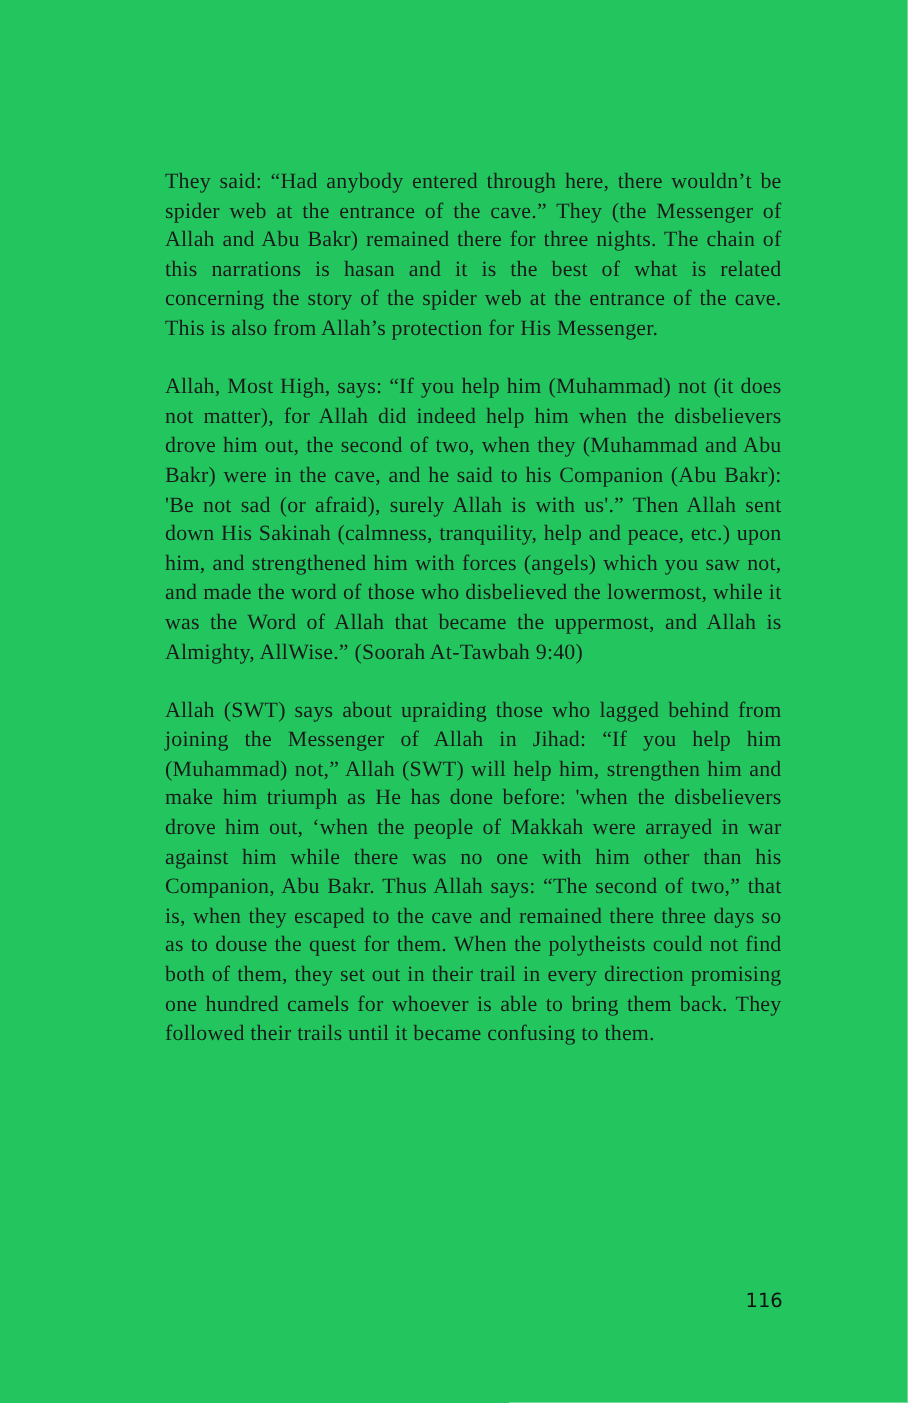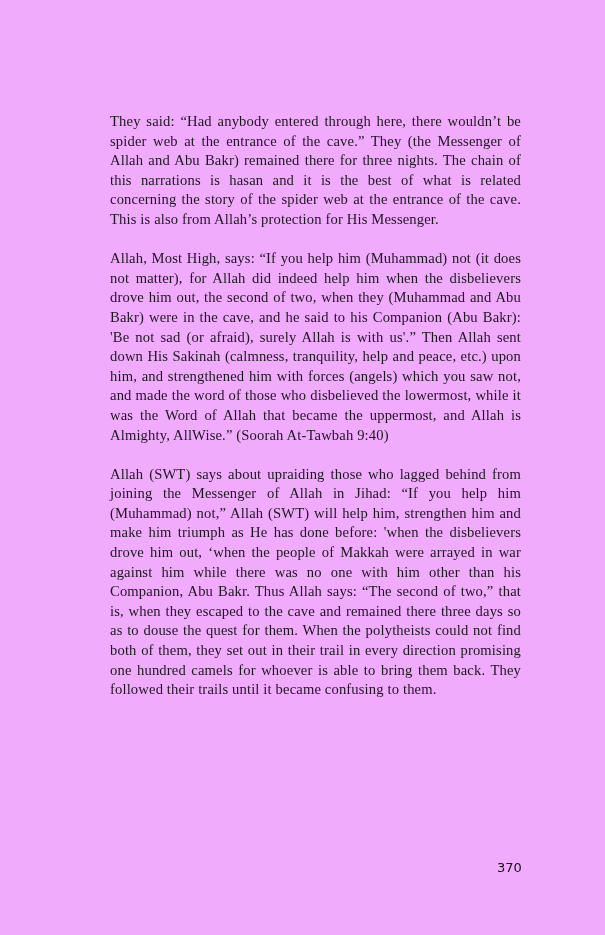--- a/index.html
+++ b/index.html
@@ -11,21 +11,21 @@
       width: 605px;
       height: 935px;
       position: relative;
       overflow: hidden;
     }
     .page {
       position: absolute;
       left: 0; top: 0;
       width: 605px;
       height: 935px;
-      background: #f0abfc;
+      background: #22c55e;
     }
     .text-block {
       position: absolute;
       left: 110px;
       top: 112px;
       width: 411px;
       font-family: "Liberation Serif", "DejaVu Serif", serif;
       font-size: 14.6px;
       line-height: 19.6px;
       color: #1a1a1a;
@@ -48,14 +48,14 @@
   </style>
 </head>
 <body>
 
 <div class="page">
   <div class="text-block">
     <p class="para">They said: “Had anybody entered through here, there wouldn’t be spider web at the entrance of the cave.” They (the Messenger of Allah and Abu Bakr) remained there for three nights. The chain of this narrations is hasan and it is the best of what is related concerning the story of the spider web at the entrance of the cave. This is also from Allah’s protection for His Messenger.</p>
     <p class="para">Allah, Most High, says: “If you help him (Muhammad) not (it does not matter), for Allah did indeed help him when the disbelievers drove him out, the second of two, when they (Muhammad and Abu Bakr) were in the cave, and he said to his Companion (Abu Bakr): 'Be not sad (or afraid), surely Allah is with us'.” Then Allah sent down His Sakinah (calmness, tranquility, help and peace, etc.) upon him, and strengthened him with forces (angels) which you saw not, and made the word of those who disbelieved the lowermost, while it was the Word of Allah that became the uppermost, and Allah is Almighty, AllWise.” (Soorah At-Tawbah 9:40)</p>
     <p class="para">Allah (SWT) says about upraiding those who lagged behind from joining the Messenger of Allah in Jihad: “If you help him (Muhammad) not,” Allah (SWT) will help him, strengthen him and make him triumph as He has done before: 'when the disbelievers drove him out, ‘when the people of Makkah were arrayed in war against him while there was no one with him other than his Companion, Abu Bakr. Thus Allah says: “The second of two,” that is, when they escaped to the cave and remained there three days so as to douse the quest for them. When the polytheists could not find both of them, they set out in their trail in every direction promising one hundred camels for whoever is able to bring them back. They followed their trails until it became confusing to them.</p>
   </div>
-  <div class="page-number">370</div>
+  <div class="page-number">116</div>
 </div>
 
 </body></html>

